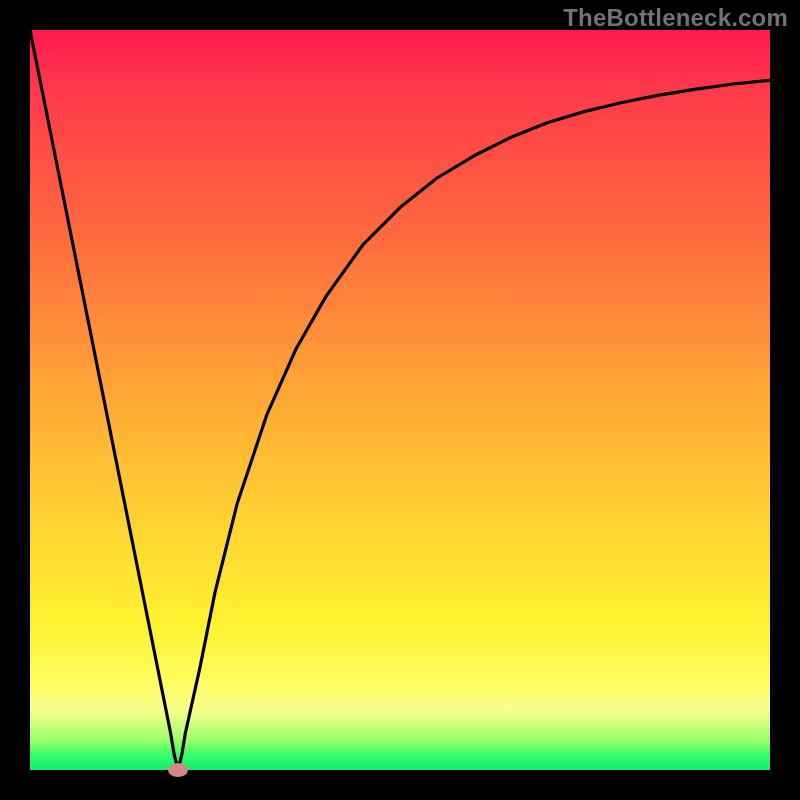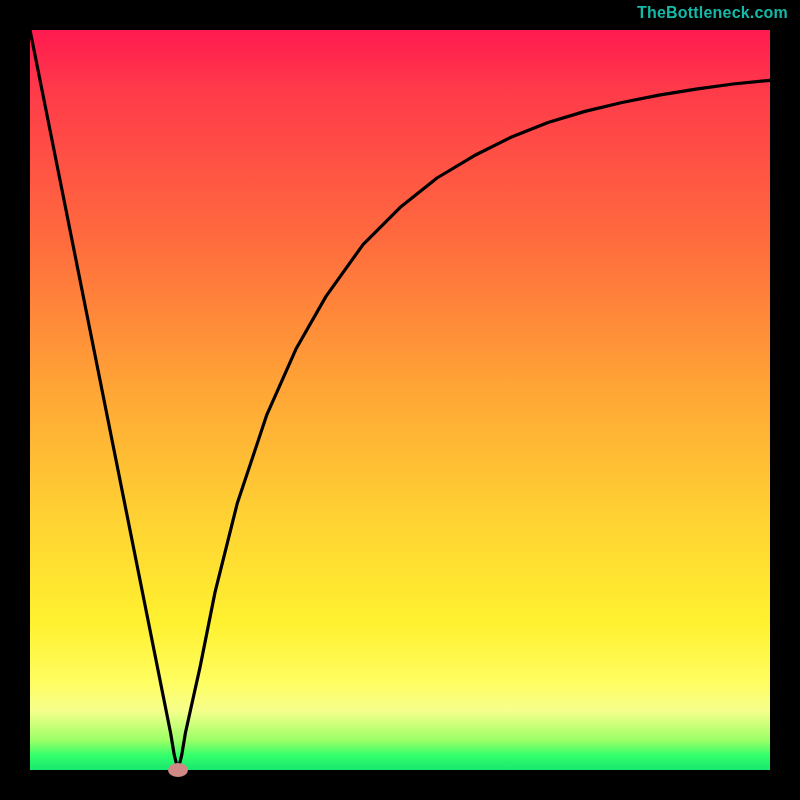--- a/index.html
+++ b/index.html
@@ -14,22 +14,22 @@
   .frame {
     position: relative;
     width: 800px;
     height: 800px;
     background: #000;
   }
   .site-label {
     position: absolute;
     top: 4px;
     right: 12px;
-    color: #14b8a6;
-    font-size: 16px;
+    color: #737373;
+    font-size: 24px;
     font-weight: 600;
     letter-spacing: 0.2px;
   }
   .plot-area {
     position: absolute;
     left: 30px;
     top: 30px;
     width: 740px;
     height: 740px;
     

